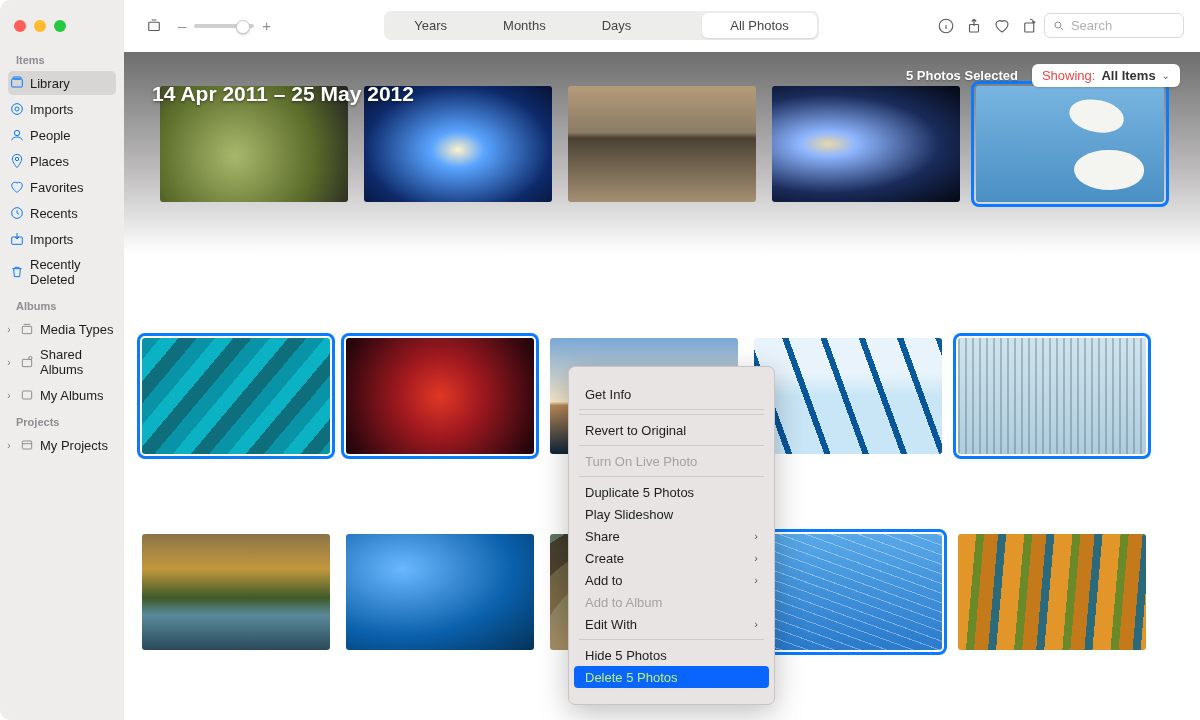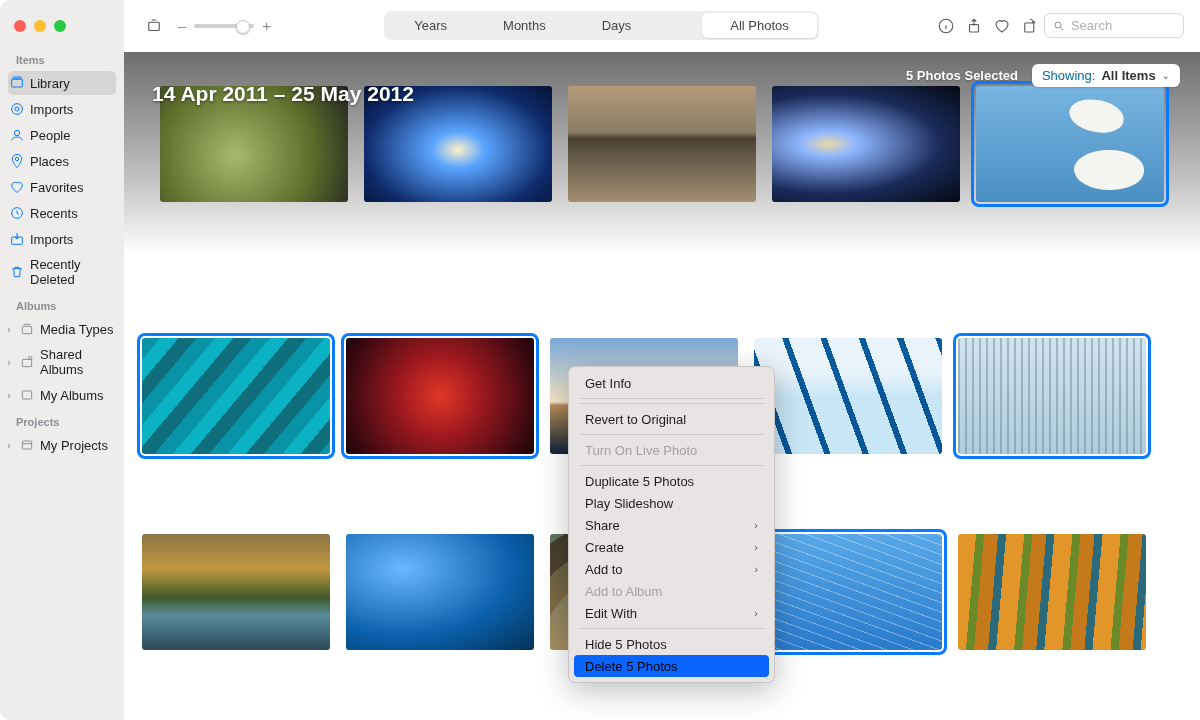--- a/index.html
+++ b/index.html
@@ -36,36 +36,36 @@
     .search { display:flex; align-items:center; gap:6px; background:#fff; border:1px solid #d9d9db; border-radius:6px; padding:4px 8px; width:140px; }
     .search input { border:none; outline:none; font-size:13px; width:100%; color:#333; background:transparent; }
     .search input::placeholder { color:#b0b0b4; }
     .search svg { width:14px; height:14px; stroke:#8e8e92; fill:none; stroke-width:2; }
 
     .content { flex:1; overflow:hidden; background:#fff; position:relative; }
     .hero-row { background: linear-gradient(#6e6e6e, #bfbdbd 60%, #fff); padding:0 18px 12px 18px; position:relative; }
     .status-bar { position:absolute; top:12px; right:20px; display:flex; align-items:center; gap:14px; z-index:2; }
     .selected-label { color:#fff; font-size:13px; font-weight:600; text-shadow:0 1px 2px rgba(0,0,0,.3); }
     .filter-pill { background:#fff; border-radius:6px; padding:4px 10px; font-size:13px; color:#333; display:flex; gap:6px; align-items:center; box-shadow:0 1px 2px rgba(0,0,0,.15); }
-    .filter-pill .label { color:#0369a1; }
+    .filter-pill .label { color:#ef4444; }
     .filter-pill .value { font-weight:600; }
     .filter-pill .chev { font-size:10px; color:#666; }
     .date-overlay { position:absolute; left:28px; top:30px; color:#fff; font-weight:700; font-size:21px; text-shadow:0 1px 3px rgba(0,0,0,.5); z-index:2; }
 
     .grid-rows { padding:0 18px 40px; display:flex; flex-direction:column; gap:80px; }
     .grid-rows .row:first-child { margin-top: 34px; }
     .row { display:flex; gap:16px; }
     .thumb { width:188px; height:116px; border-radius:3px; position:relative; overflow:hidden; }
     .thumb.sel { outline:3px solid #0a7aff; outline-offset:2px; border-radius:3px; } 
 
     
-    .context-menu { position:absolute; left:444px; top:314px; width:207px; background:#e7e4e3; border:1px solid #c8c5c4; border-radius:7px; box-shadow:0 8px 30px rgba(0,0,0,.25); padding:5px 0; font-size:13px; color:#1d1d1f; z-index:10; }
+    .context-menu { position:absolute; left:444px; top:314px; width:207px; background:#e7e4e3; border:1px solid #c8c5c4; border-radius:7px; box-shadow:0 8px 30px rgba(0,0,0,.25); padding:16px 0; font-size:13px; color:#1d1d1f; z-index:10; }
     .context-menu .mi { padding:3.5px 16px; display:flex; justify-content:space-between; align-items:center; }
     .context-menu .mi.disabled { color:#a5a2a1; }
-    .context-menu .mi.hl { background:#0a65ff; color:#000000; margin:0 5px; border-radius:4px; padding:3.5px 11px; }
+    .context-menu .mi.hl { background:#0a65ff; color:#bef264; margin:0 5px; border-radius:4px; padding:3.5px 11px; }
     .context-menu hr { border:none; border-top:1px solid #cdcac9; margin:4px 10px; }
     .context-menu .sub-chev { font-size:11px; color:#5a5a5e; }
 
     
     .t-grass { background: radial-gradient(circle at 40% 60%, #a8b86b 0%, #5a6b2a 60%, #222 100%); }
     .t-galaxy { background: radial-gradient(ellipse at 50% 55%, #fff2c8 0%, #5aa4ff 20%, #0e2a6a 70%, #071232 100%); }
     .t-lake { background: linear-gradient(#b49b7a 0%, #8a7c65 40%, #4a4032 45%, #5b5140 55%, #a48f73 100%); }
     .t-spiral { background: radial-gradient(ellipse at 30% 50%, #e8d8a8 0%, #8fb6ff 15%, #1a2b5a 60%, #040812 100%); }
     .t-bears { background: linear-gradient(#78b5e0, #4a8fc4); position:relative; }
     .t-bears::before, .t-bears::after { content:""; position:absolute; background:#f4f4f0; border-radius:50% 50% 48% 52%; }

